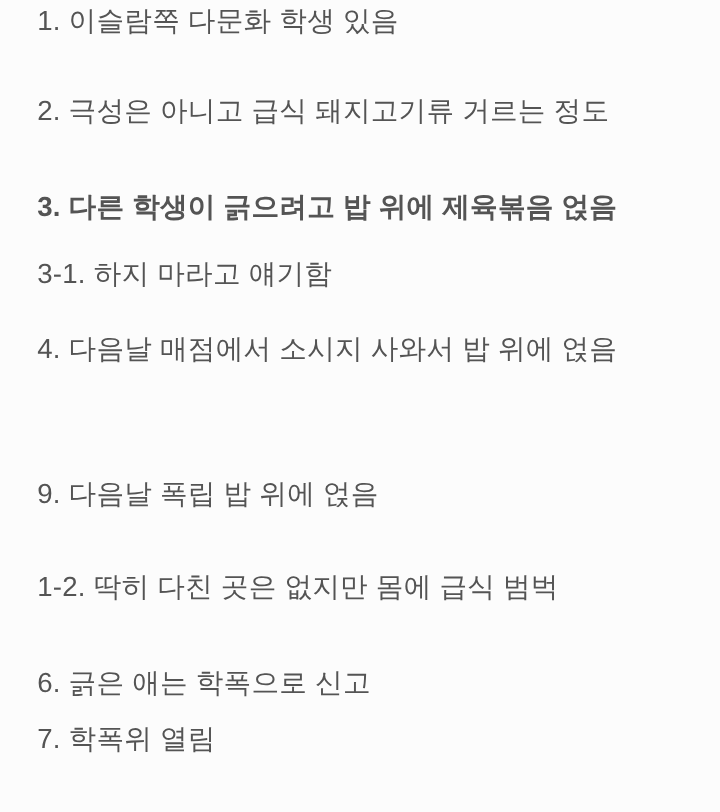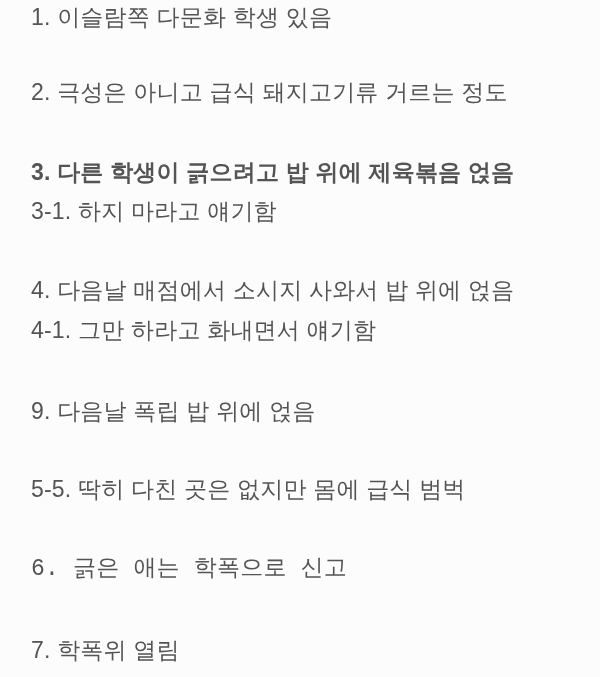--- a/index.html
+++ b/index.html
@@ -22,36 +22,35 @@
     line-height: 1;
     font-weight: 400;
     color: #545454;
     letter-spacing: 0.2px;
     white-space: nowrap;
     margin-left: 11px;
   }
   .l-1  { top: 6px; }
   .l-2  { top: 81px; text-align: right; }
   .l-3  { top: 161px; font-weight: bold; }
-  .l-4  { top: 200px; }
+  .l-4  { top: 217px; }
   .l-5  { top: 279px; }
   .l-6  { top: 319px; }
   .l-7  { top: 400px; }
   .l-8  { top: 439px; }
   .l-9  { top: 478px; }
-  .l-10 { top: 558px; font-family: Liberation Mono, monospace; }
-  .l-11 { top: 639px; }
+  .l-10 { top: 558px; }
+  .l-11 { top: 604px; }
 </style>
 </head>
 <body>
 
 <div class="page">
   <div class="line l-1">1. 이슬람쪽 다문화 학생 있음</div>
   <div class="line l-2">2. 극성은 아니고 급식 돼지고기류 거르는 정도</div>
   <div class="line l-3">3. 다른 학생이 긁으려고 밥 위에 제육볶음 얹음</div>
   <div class="line l-4">3-1. 하지 마라고 얘기함</div>
   <div class="line l-5">4. 다음날 매점에서 소시지 사와서 밥 위에 얹음</div>
-  <div class="line l-6">4-1. 그만 하라고 화내면서 얘기함</div>
   <div class="line l-7">9. 다음날 폭립 밥 위에 얹음</div>
-  <div class="line l-9">5-5. 딱히 다친 곳은 없지만 몸에 급식 범벅</div>
+  <div class="line l-9">1-2. 딱히 다친 곳은 없지만 몸에 급식 범벅</div>
   <div class="line l-10">6. 긁은 애는 학폭으로 신고</div>
   <div class="line l-11">7. 학폭위 열림</div>
 </div>
 
 </body></html>

